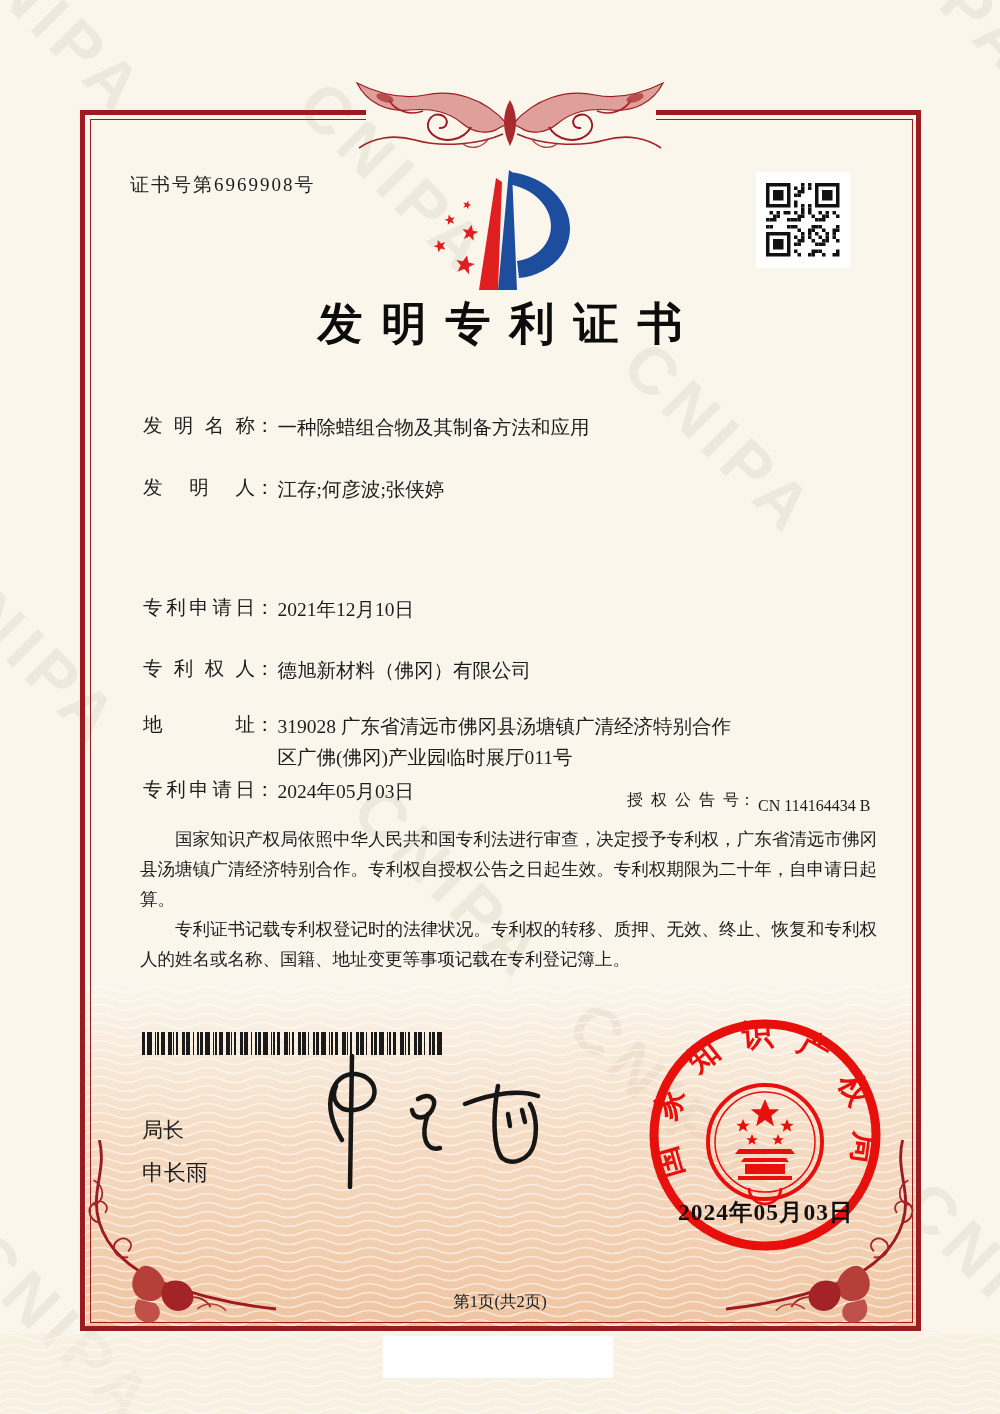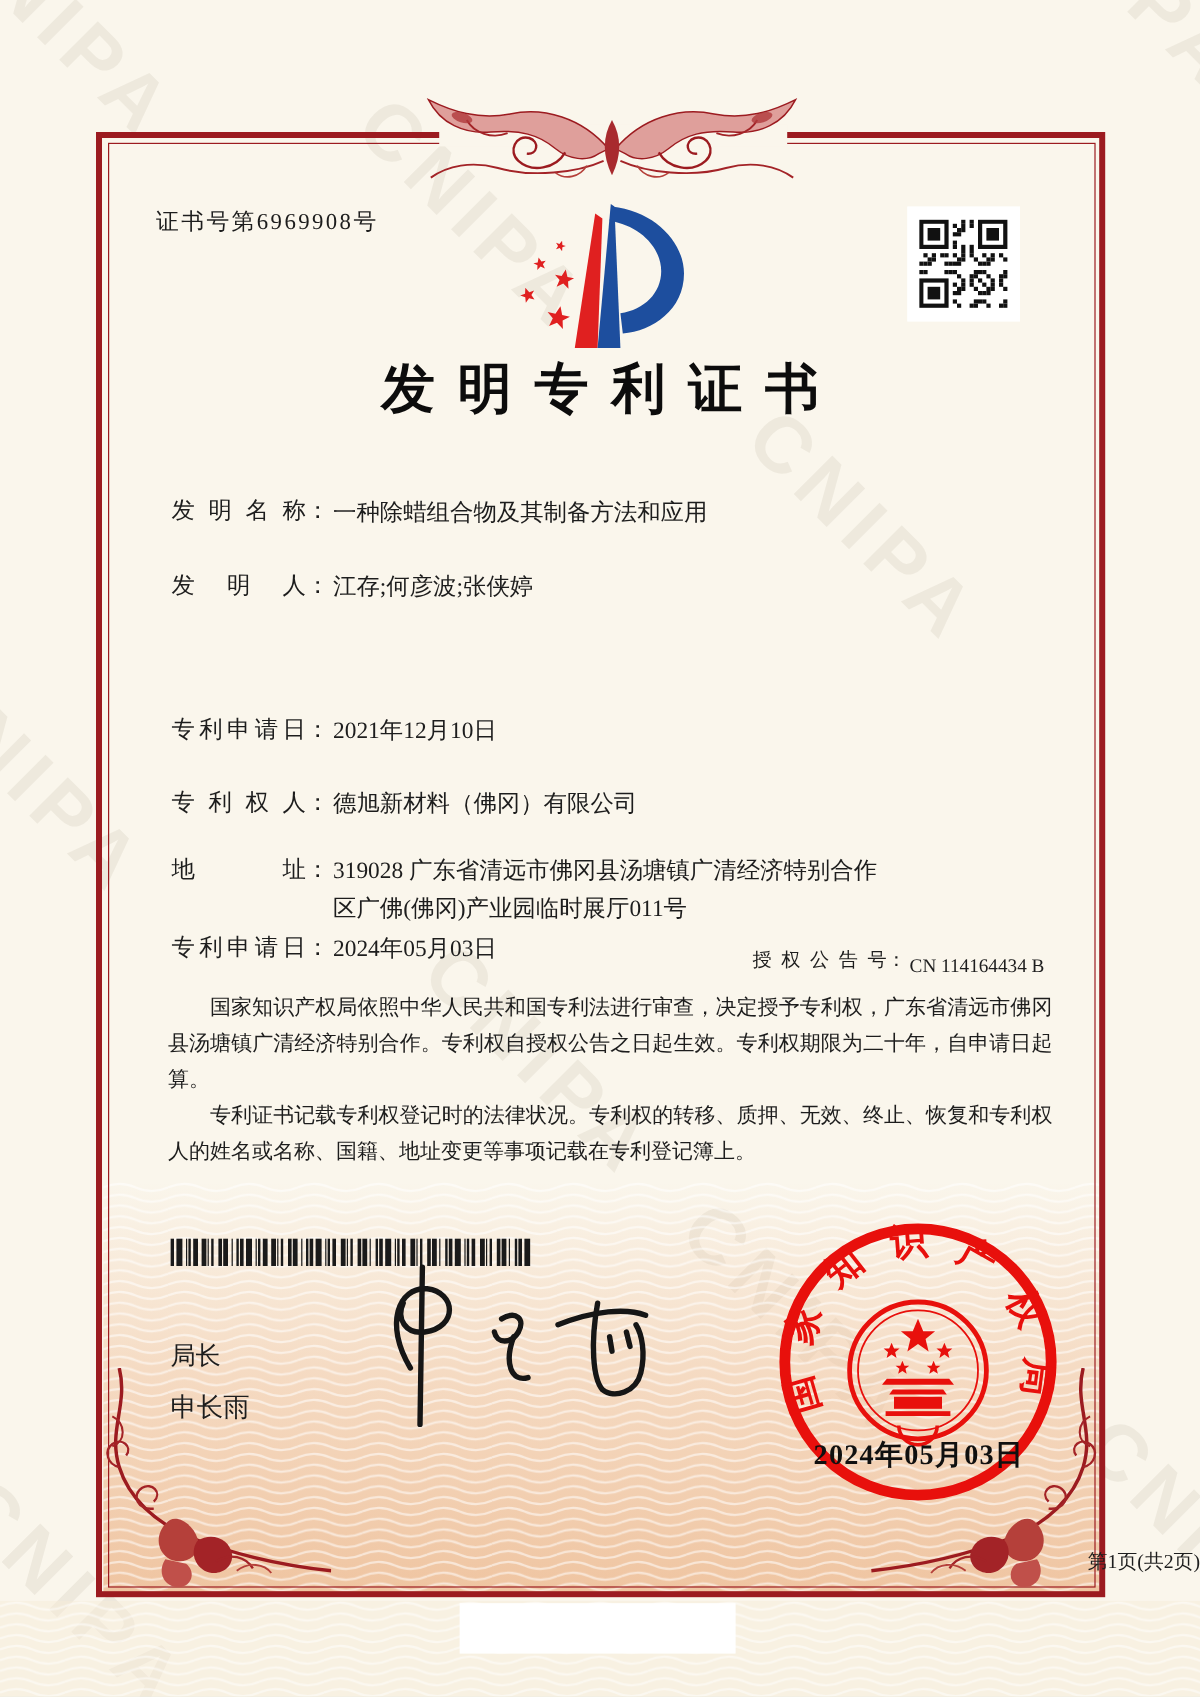--- a/index.html
+++ b/index.html
@@ -42,21 +42,21 @@
   .barcode i{display:inline-block;height:23px;background:#1a1a1a;}
   .barcode i.g{background:transparent;}
   .signer-title{position:absolute;z-index:6;left:142px;top:1116px;font-size:21px;
                 font-family:"Liberation Sans","DejaVu Sans",sans-serif;}
   .signer-name{position:absolute;z-index:6;left:142px;top:1158px;font-size:22px;
                font-family:"Liberation Sans","DejaVu Sans",sans-serif;}
   .signature{position:absolute;z-index:6;left:280px;top:1042px;}
   .seal{position:absolute;z-index:7;left:644px;top:1014px;}
   .seal-date{position:absolute;z-index:8;left:678px;top:1196px;font-size:23.5px;font-weight:bold;
              color:#101010;letter-spacing:1px;}
-  .page-footer{position:absolute;z-index:6;left:0;top:1291px;width:100%;text-align:right;font-size:16.5px;}
+  .page-footer{position:absolute;z-index:6;left:0;top:1291px;width:100%;text-align:center;font-size:16.5px;}
   .cont-box{position:absolute;z-index:6;left:383px;top:1336px;width:230px;height:42px;background:#ffffff;}
   .cont-text{position:absolute;z-index:7;left:383px;top:1336px;width:230px;height:42px;line-height:42px;
              text-align:center;font-size:19px;letter-spacing:3px;}
 </style>
 </head>
 <body>
 
 <div class="page">
 
   <div class="wm" style="left:-70px;top:-20px">CNIPA</div>

